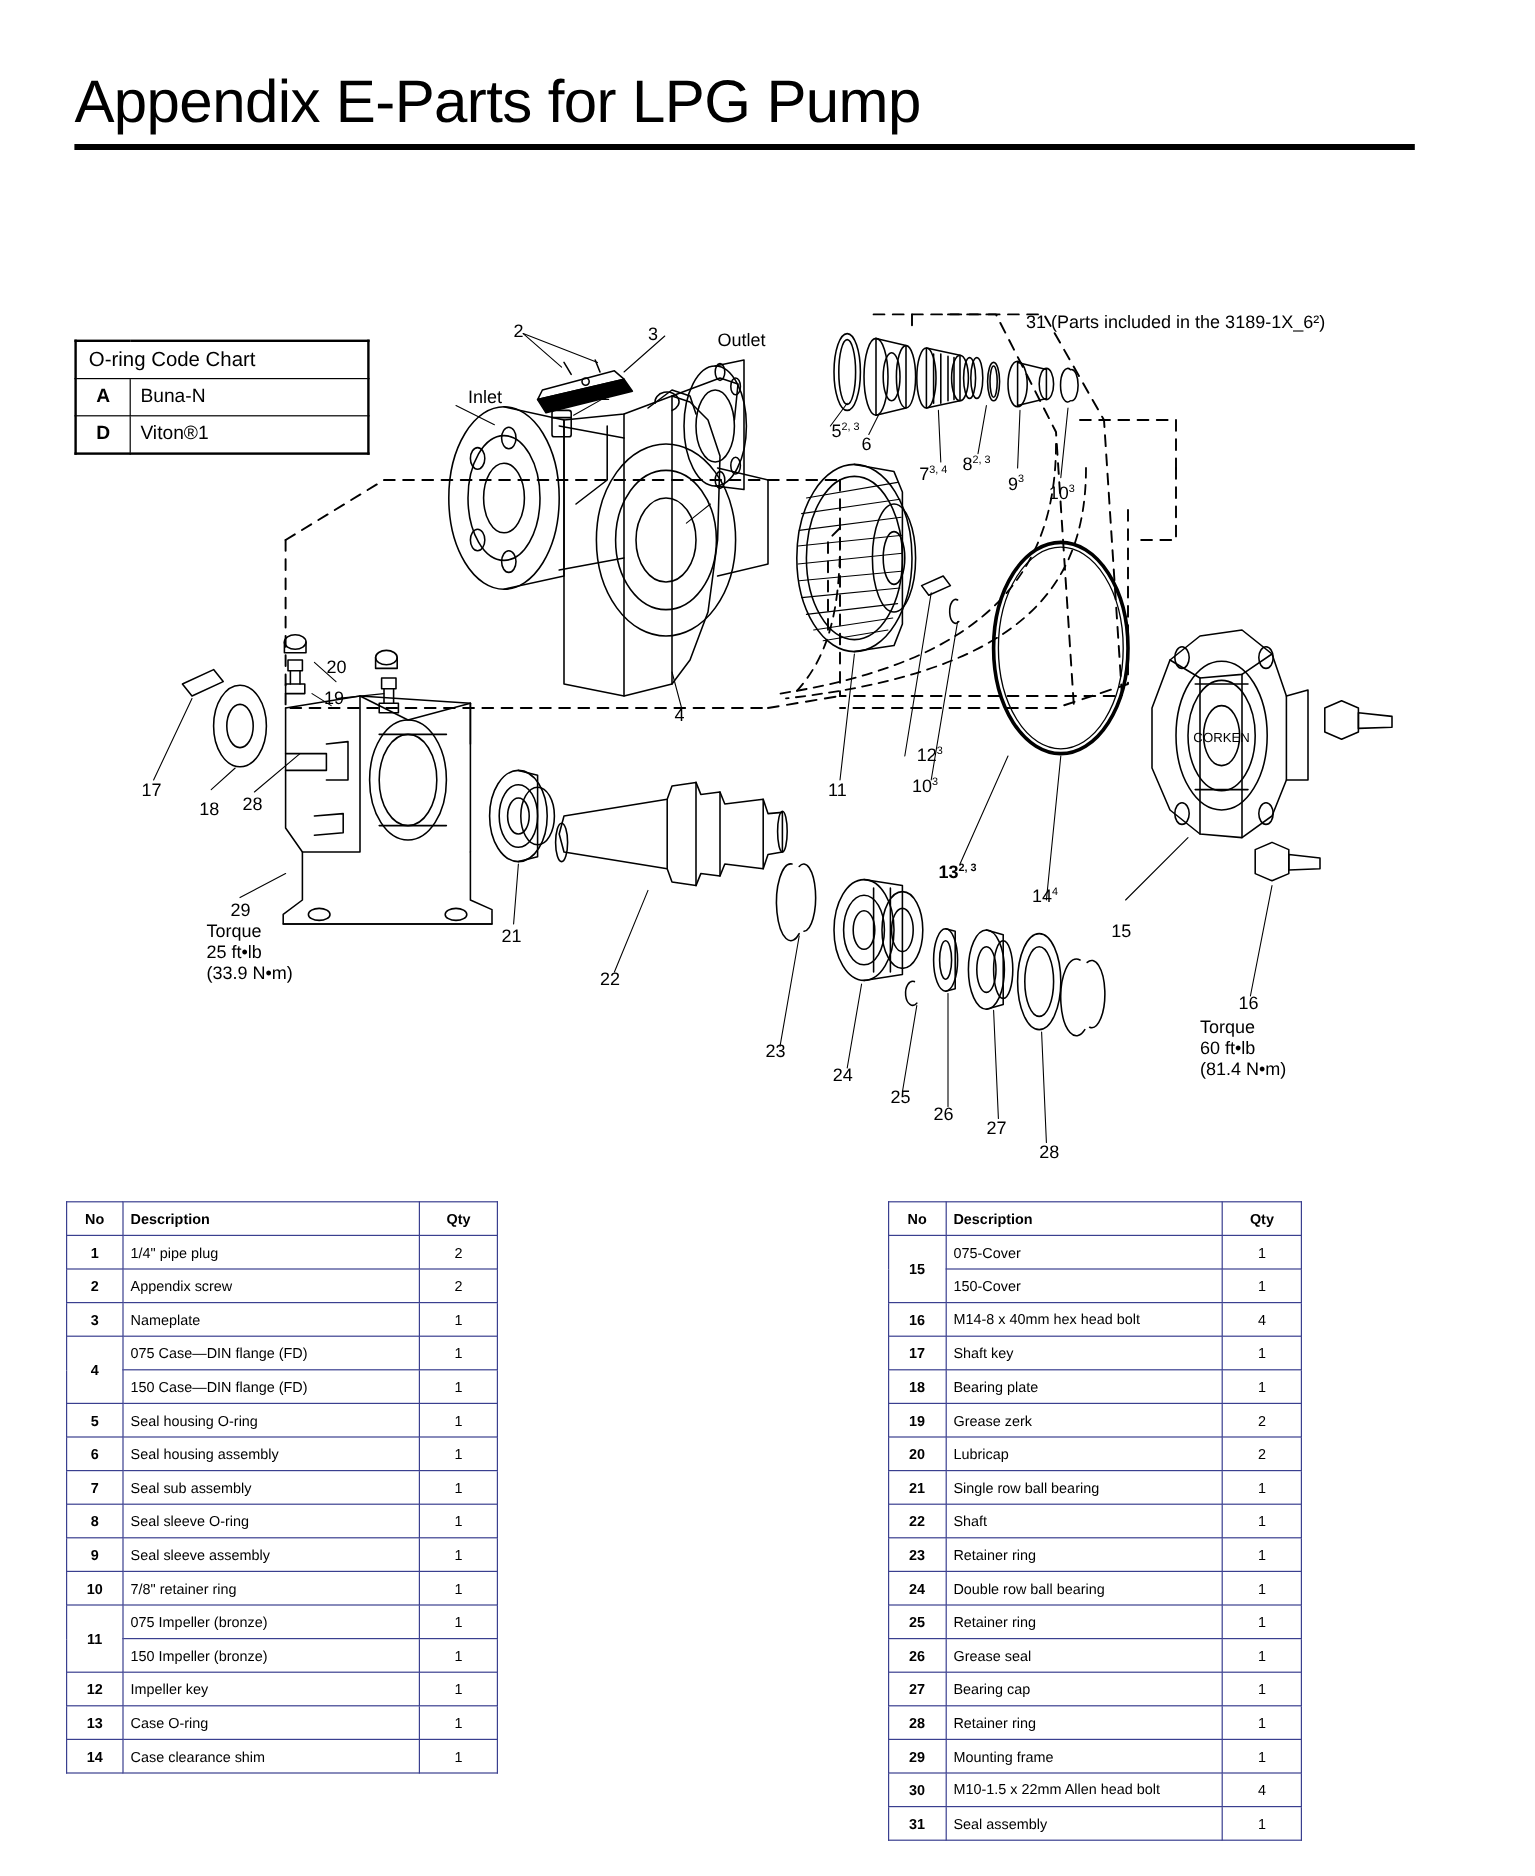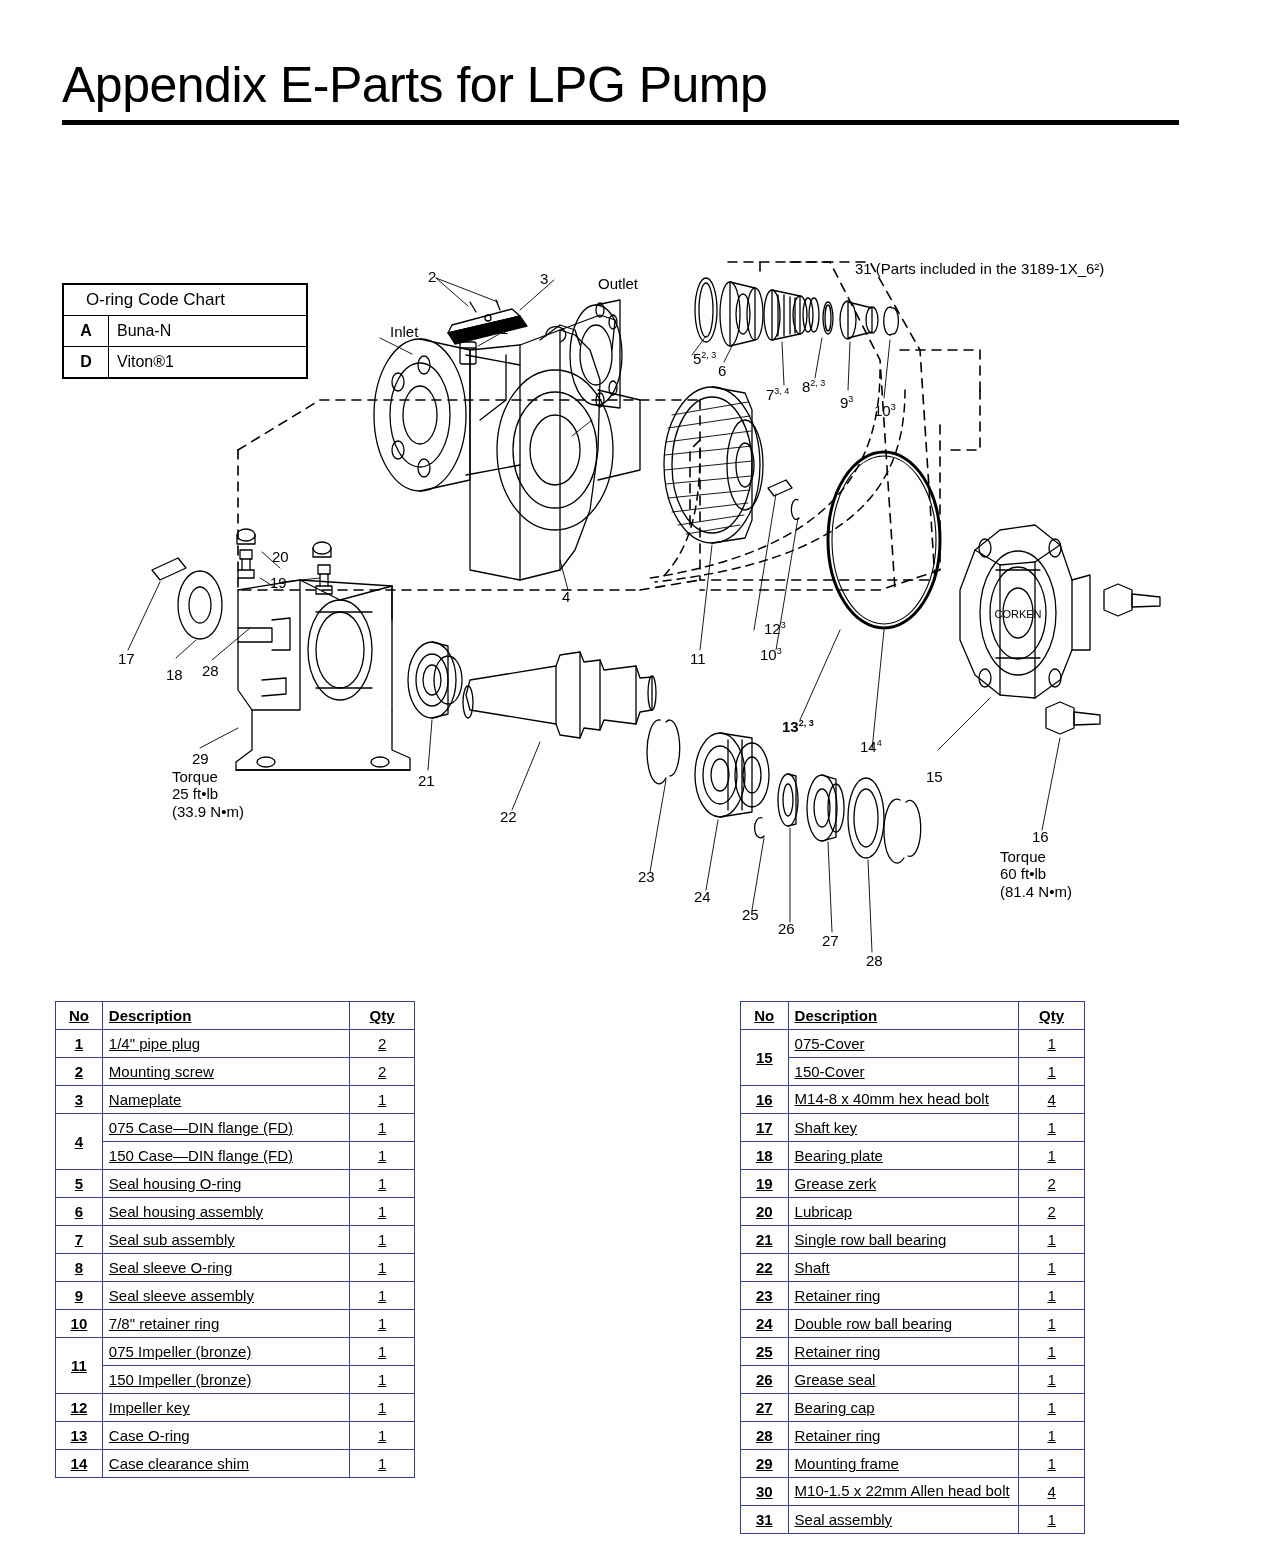--- a/index.html
+++ b/index.html
@@ -43,21 +43,21 @@
     border-collapse: collapse;
     font-size: 16px;
   }
   .oring-chart td {
     border: 1px solid #000;
     padding: 4px 8px;
     height: 22px;
   }
   .oring-chart tr:first-child td {
     font-size: 17px;
-    padding-left: 22px;
+    padding-left: 10px;
   }
   .oring-chart .code-col {
     width: 28px;
     text-align: center;
     font-weight: bold;
   }
 
   
   .diagram {
     position: absolute;
@@ -84,22 +84,21 @@
   .hdr-note {
     position: absolute;
     font-size: 15px;
     white-space: nowrap;
   }
 
   
   .parts-table {
     position: absolute;
     border-collapse: collapse;
-    font-size: 15px;
-    text-decoration: underline;
+    font-size: 12px;
   }
   .parts-table td, .parts-table th {
     border: 1px solid #3a3f8f;
     padding: 3px 6px;
     height: 21px;
     color: #000;
     font-weight: normal;
     text-align: left;
   }
   .parts-table th {
@@ -506,21 +505,21 @@
     </tr>
   </thead>
   <tbody>
     <tr>
       <td class="no-col">1</td>
       <td class="desc-col">1/4" pipe plug</td>
       <td class="qty-col">2</td>
     </tr>
     <tr>
       <td class="no-col">2</td>
-      <td class="desc-col">Mounting screw</td>
+      <td class="desc-col">Appendix screw</td>
       <td class="qty-col">2</td>
     </tr>
     <tr>
       <td class="no-col">3</td>
       <td class="desc-col">Nameplate</td>
       <td class="qty-col">1</td>
     </tr>
     <tr>
       <td class="no-col" rowspan="2">4</td>
       <td class="desc-col">075 Case—DIN flange (FD)</td>

